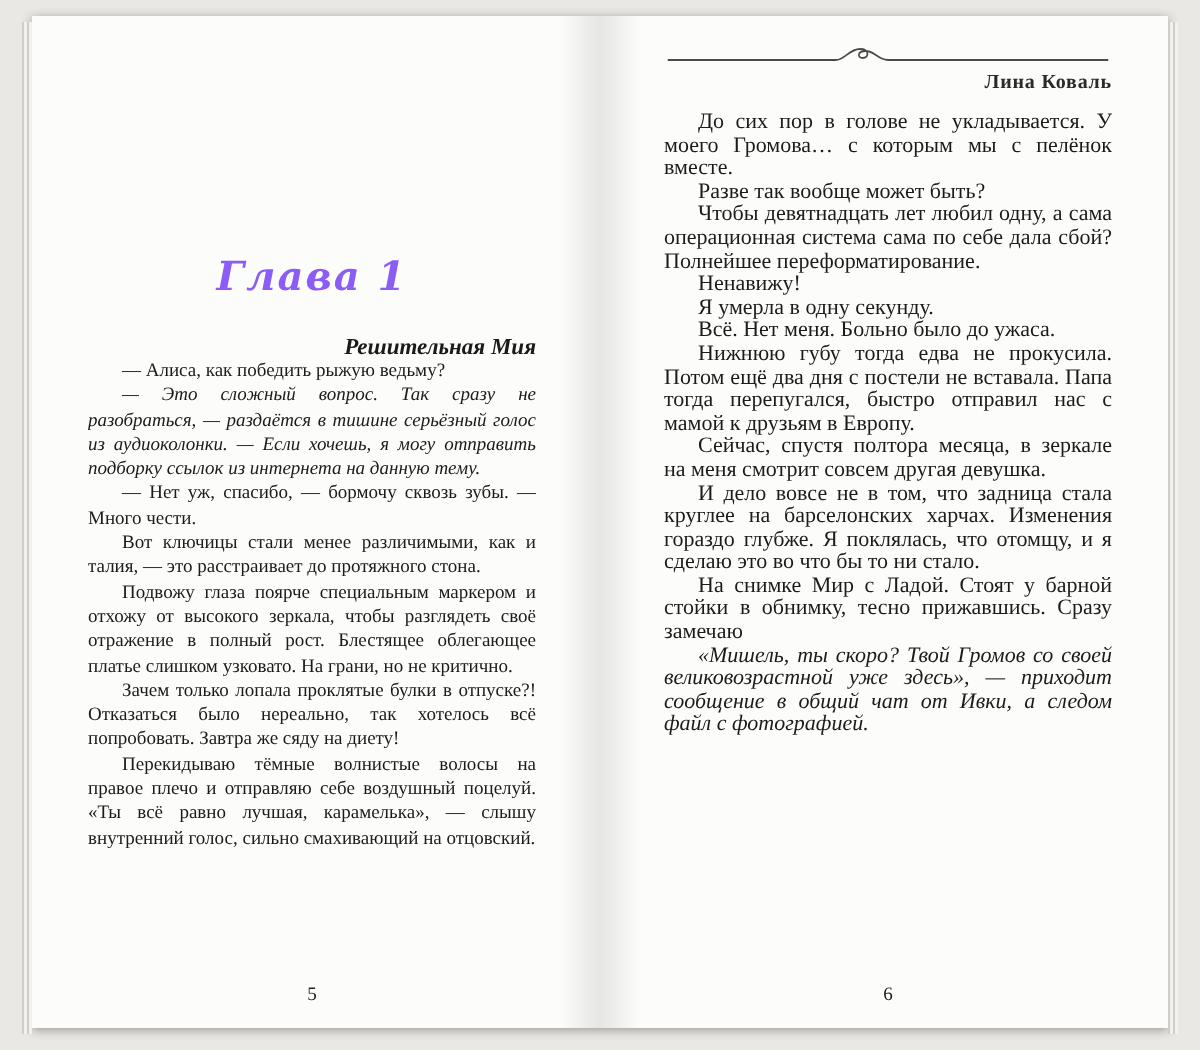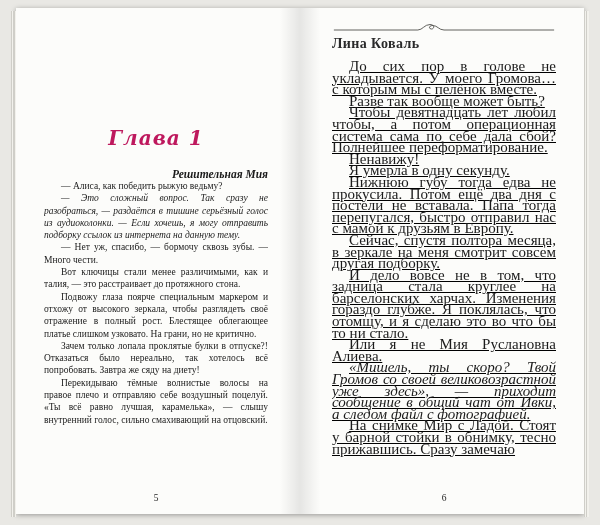--- a/index.html
+++ b/index.html
@@ -51,45 +51,46 @@
   .page.left  { padding-top: 24px; padding-right: 32px; }
   .page.right { padding-left: 32px; }
   .chapter-title {
     margin-top: 94px;
     text-align: center;
     font-family: "DejaVu Serif", serif;
     font-style: italic;
     font-weight: bold;
     font-size: 20px;
     letter-spacing: 1px;
-    color: #be185d;
+    color: #8b5cf6;
   }
   .chapter-subtitle {
     margin-top: 18px;
     text-align: right;
     font-style: italic;
     font-weight: bold;
     font-size: 11.5px;
     color: #1a1a1a;
   }
   .flourish { height: 11px; }
   .flourish svg { display: block; width: 100%; height: 11px; }
   .author-header {
-    font-size: 14px;
+    text-align: right;
+    font-size: 10px;
     font-weight: bold;
     letter-spacing: 0.4px;
     color: #2a2a2a;
     margin-top: 3px;
   }
   .page-body {
     flex: 1;
     overflow: hidden;
   }
   .left  .page-body { font-size: 9.5px; line-height: 12.3px; }
-  .right .page-body { font-size: 15px;  line-height: 11.6px; margin-top: 9px; text-decoration: underline; }
+  .right .page-body { font-size: 11px;  line-height: 11.6px; margin-top: 9px; }
   .para {
     margin: 0;
     text-indent: 17px;
     text-align: justify;
     color: #1b1b1b;
   }
   .para.italic { font-style: italic; }
   .page-number {
     height: 15px;
     line-height: 15px;
@@ -122,28 +123,28 @@
     <div class="page right">
       <div class="flourish">
         <svg viewBox="0 0 240 11" preserveAspectRatio="none" aria-hidden="true">
           <path d="M2 8 H92 C97 8 99 2.5 105 2.5 C110 2.5 110 7 106.5 7 C103.5 7 103.5 3.5 108 3.5 C113 3.5 114.5 8 120 8 H238" fill="none" stroke="#4a4a46" stroke-width="0.9"></path>
         </svg>
       </div>
       <div class="author-header">Лина Коваль</div>
       <div class="page-body">
           <p class="para">До сих пор в голове не укладывается. У моего Громова… с которым мы с пелёнок вместе.</p>
           <p class="para">Разве так вообще может быть?</p>
-          <p class="para">Чтобы девятнадцать лет любил чтобы, а потом операционная система сама по себе дала сбой? Полнейшее переформатирование.</p>
+          <p class="para">Чтобы девятнадцать лет любил одну, а сама операционная система сама по себе дала сбой? Полнейшее переформатирование.</p>
           <p class="para">Ненавижу!</p>
           <p class="para">Я умерла в одну секунду.</p>
+          <p class="para">Всё. Нет меня. Больно было до ужаса.</p>
           <p class="para">Нижнюю губу тогда едва не прокусила. Потом ещё два дня с постели не вставала. Папа тогда перепугался, быстро отправил нас с мамой к друзьям в Европу.</p>
-          <p class="para">Сейчас, спустя полтора месяца, в зеркале на меня смотрит совсем другая подборку.</p>
+          <p class="para">Сейчас, спустя полтора месяца, в зеркале на меня смотрит совсем другая девушка.</p>
           <p class="para">И дело вовсе не в том, что задница стала круглее на барселонских харчах. Изменения гораздо глубже. Я поклялась, что отомщу, и я сделаю это во что бы то ни стало.</p>
-          <p class="para">Или я не Мия Руслановна Алиева.</p>
+          <p class="para">На снимке Мир с Ладой. Стоят у барной стойки в обнимку, тесно прижавшись. Сразу замечаю</p>
           <p class="para italic">«Мишель, ты скоро? Твой Громов со своей великовозрастной уже здесь», — приходит сообщение в общий чат от Ивки, а следом файл с фотографией.</p>
-          <p class="para">На снимке Мир с Ладой. Стоят у барной стойки в обнимку, тесно прижавшись. Сразу замечаю</p>
         </div>
       <div class="page-number">6</div>
     </div>
 
     <div class="gutter"></div>
   </div>
 </div>
 
 </body></html>

